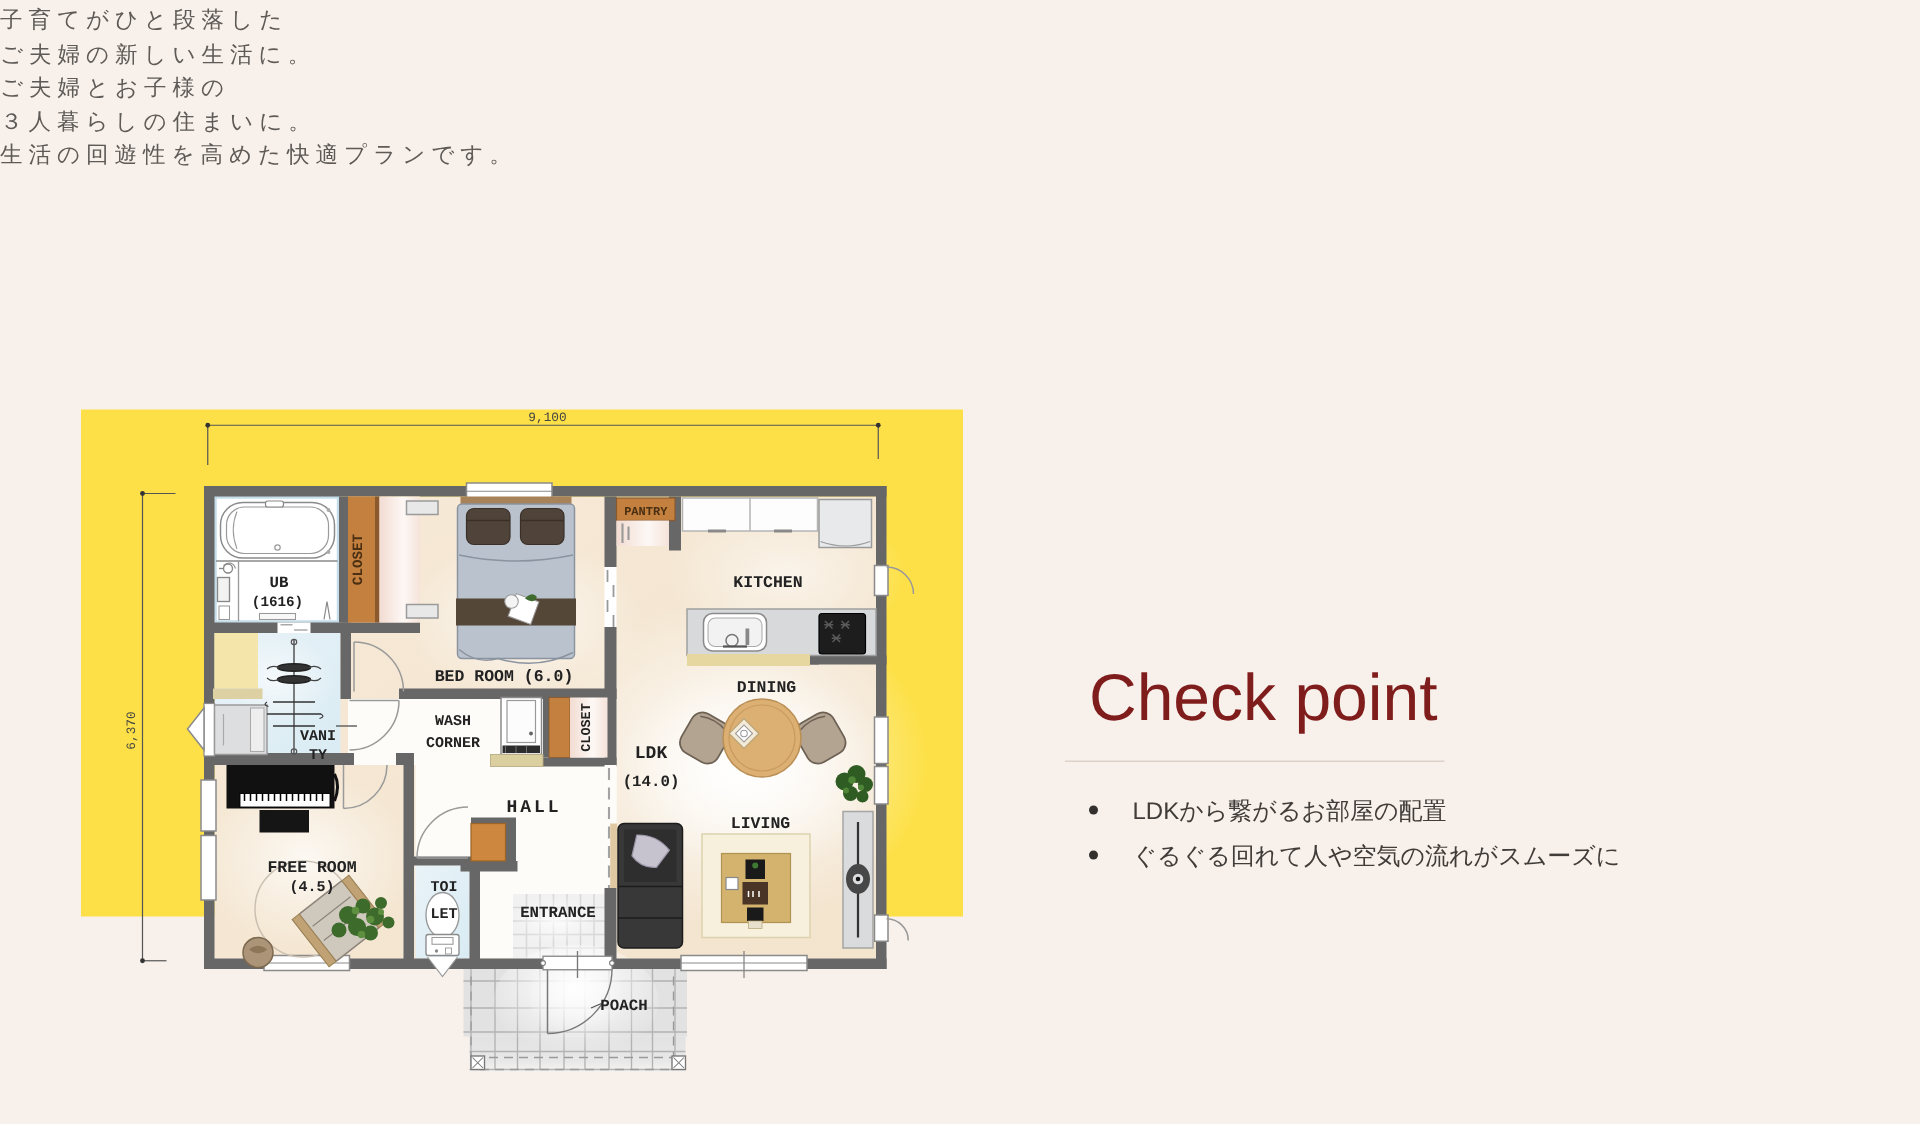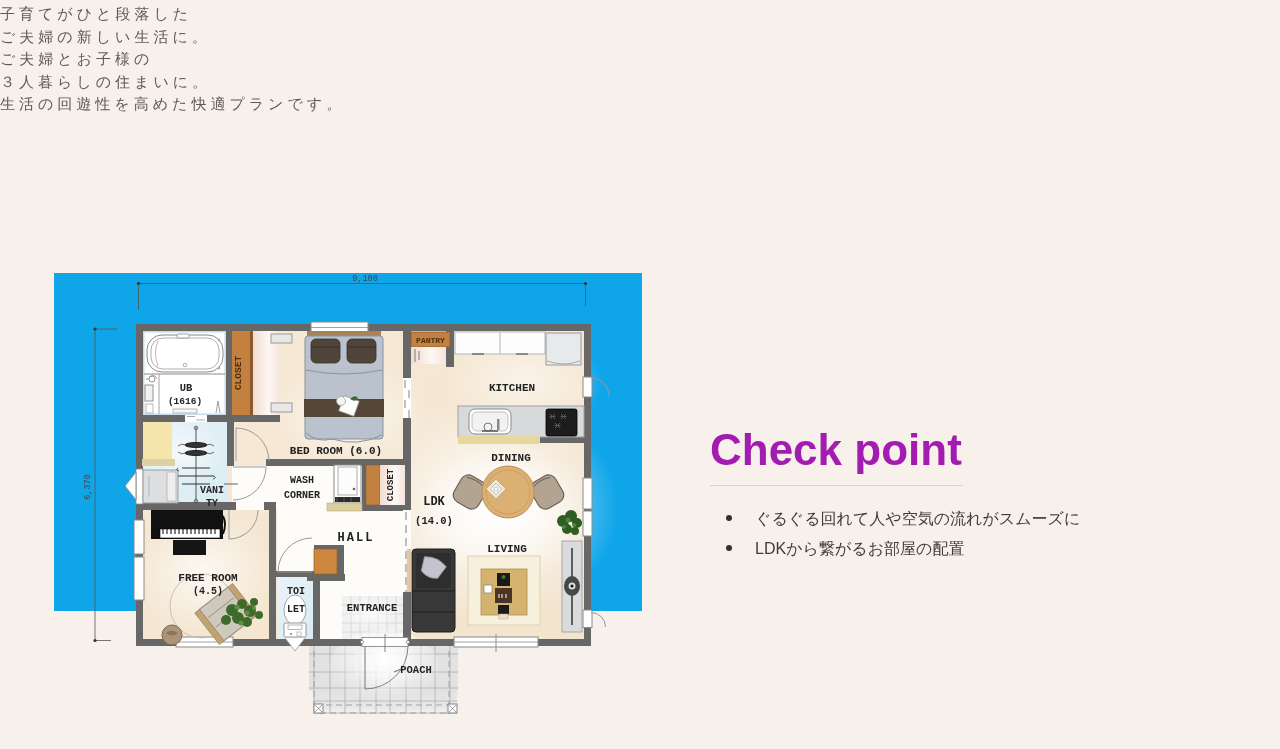--- a/index.html
+++ b/index.html
@@ -1,20 +1,20 @@
 <!DOCTYPE html>
 <html><head>
 <meta charset="utf-8">
 <style>
   html,body{margin:0;padding:0;}
   body{width:1280px;height:749px;background:#f8f0ea;font-family:"Liberation Sans",sans-serif;overflow:hidden;position:relative;}
   .intro{position:absolute;top:3px;left:0;width:1280px;color:#5d5a57;font-size:15px;line-height:22.5px;letter-spacing:4px;}
-  .card{position:absolute;left:54px;top:273px;width:588px;height:338px;background:#0ea5e9;}
+  .card{position:absolute;left:54px;top:273px;width:588px;height:338px;background:#fde047;}
   .check{position:absolute;left:710px;top:425px;width:430px;}
-  .check h2{margin:0;font-size:44px;font-weight:bold;color:#a21caf;letter-spacing:0px;font-family:"Liberation Sans",sans-serif;}
+  .check h2{margin:16px;font-size:44px;font-weight:normal;color:#7f1d1d;letter-spacing:0px;font-family:"Liberation Sans",sans-serif;}
   .check .rule{margin-top:10px;width:253px;height:1px;background:#ddd2c9;}
   .check ul{margin:23px 0 0 0;padding:0;list-style:none;color:#403c39;font-size:16px;letter-spacing:0px;}
   .check li{margin-bottom:9px;position:relative;padding-left:45px;}
   .check li::before{content:"";position:absolute;left:16px;top:6px;width:6px;height:6px;border-radius:50%;background:#33302e;}
 </style>
 </head>
 <body>
 <div class="intro">子育てがひと段落した<br>ご夫婦の新しい生活に。<br>ご夫婦とお子様の<br>３人暮らしの住まいに。<br>生活の回遊性を高めた快適プランです。</div>
 
 <div class="card">
@@ -439,16 +439,16 @@
   <text x="318" y="338" font-size="10.5" text-anchor="middle">ENTRANCE</text>
   <text x="362" y="400" font-size="10.5" text-anchor="middle">POACH</text>
 </g>
 </svg>
 </div>
 
 <div class="check">
   <h2>Check point</h2>
   <div class="rule"></div>
   <ul>
+    <li>LDKから繋がるお部屋の配置</li>
     <li>ぐるぐる回れて人や空気の流れがスムーズに</li>
-    <li>LDKから繋がるお部屋の配置</li>
   </ul>
 </div>
 
 </body></html>

